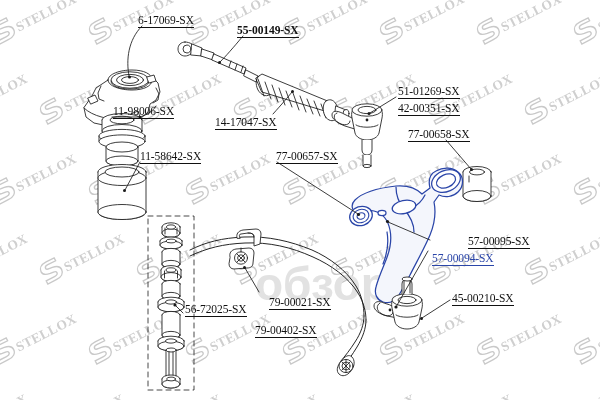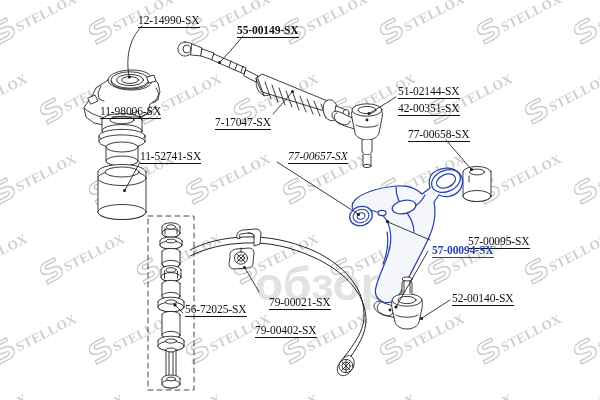--- a/index.html
+++ b/index.html
@@ -374,54 +374,54 @@
         <circle cx="175" cy="305" r="1.6" fill="#1a1a1a" stroke="none"></circle>
 
         <path d="M259,292 L245,268"></path>
         <circle cx="244.5" cy="267.5" r="1.5" fill="#1a1a1a" stroke="none"></circle>
       </g>
     </g>
   </svg>
 
   <div id="labels">
       <div class="lbl" style="left: 138px; top: 14px;">
-        <span class="ul">12-14990-SX</span>
+        <span class="ul">6-17069-SX</span>
       </div>
       <div class="lbl" style="left: 237px; top: 24px; font-weight: bold;">
         <span class="ul">55-00149-SX</span>
       </div>
-      <div class="lbl" style="left: 100px; top: 105px;">
+      <div class="lbl" style="left: 113px; top: 105px;">
         <span class="ul">11-98006-SX</span>
       </div>
       <div class="lbl" style="left: 215px; top: 116px;">
-        <span class="ul">7-17047-SX</span>
+        <span class="ul">14-17047-SX</span>
       </div>
       <div class="lbl" style="left: 140px; top: 150px;">
-        <span class="ul">11-52741-SX</span>
+        <span class="ul">11-58642-SX</span>
       </div>
       <div class="lbl" style="left: 398px; top: 85px;">
-        <span class="ul">51-02144-SX</span>
+        <span class="ul">51-01269-SX</span>
       </div>
       <div class="lbl" style="left: 398px; top: 102px;">
         <span class="ul">42-00351-SX</span>
       </div>
       <div class="lbl" style="left: 392px; top: 128px; margin-left: 16px;">
         <span class="ul">77-00658-SX</span>
       </div>
-      <div class="lbl" style="left: 288px; top: 150px; font-style: italic;">
+      <div class="lbl" style="left: 276px; top: 150px;">
         <span class="ul">77-00657-SX</span>
       </div>
       <div class="lbl" style="left: 432px; top: 235px; padding-left: 36px;">
         <span class="ul">57-00095-SX</span>
       </div>
-      <div class="lbl blue" style="left: 432px; top: 244px; font-weight: bold;">
+      <div class="lbl blue" style="left: 432px; top: 252px;">
         <span class="ul">57-00094-SX</span>
       </div>
       <div class="lbl" style="left: 452px; top: 292px;">
-        <span class="ul">52-00140-SX</span>
+        <span class="ul">45-00210-SX</span>
       </div>
       <div class="lbl" style="left: 185px; top: 303px;">
         <span class="ul">56-72025-SX</span>
       </div>
       <div class="lbl" style="left: 262px; top: 296px; margin-left: 7px;">
         <span class="ul">79-00021-SX</span>
       </div>
       <div class="lbl" style="left: 255px; top: 312px; margin-top: 12px;">
         <span class="ul">79-00402-SX</span>
       </div>

